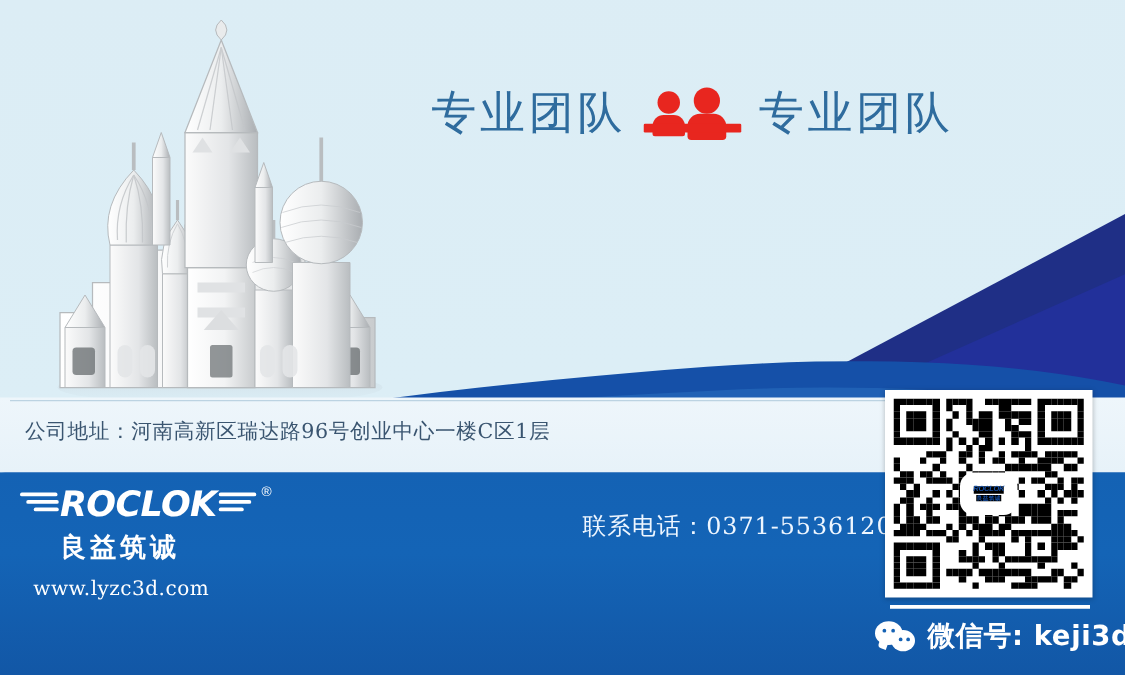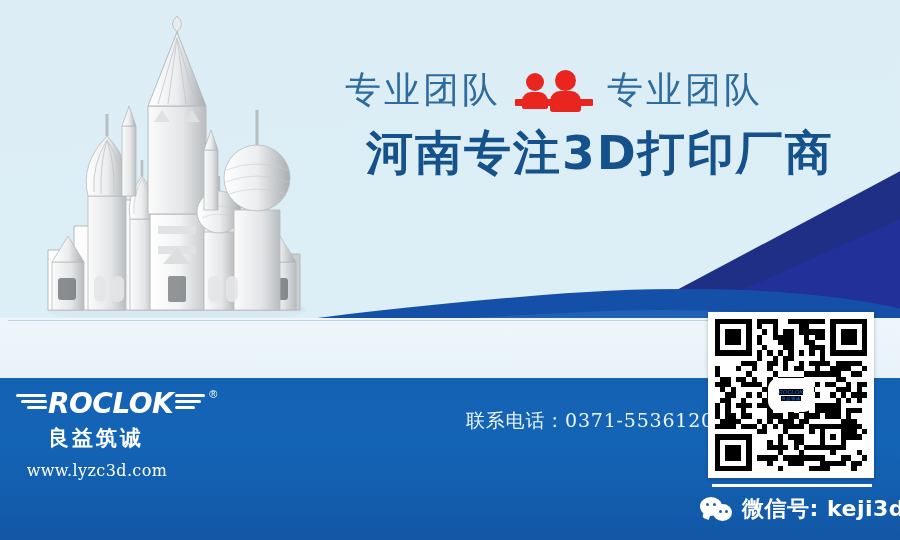--- a/index.html
+++ b/index.html
@@ -512,26 +512,26 @@
     <span class="people-icon">
       <span class="head p1-head"></span>
       <span class="body p1-body"></span>
       <span class="head p2-head"></span>
       <span class="body p2-body"></span>
       <span class="bar"></span>
     </span>
     <span class="seg">专业团队</span>
   </div>
 
-  <div class="head-row2">河南专注3D打印厂商</div>
 
   <div class="blue-swoosh"></div>
   <div class="blue-swoosh2"></div>
   <div class="address-strip"></div>
   <div class="address-rule"></div>
+  <div class="address-text">公司地址：河南高新区瑞达路96号创业中心一楼C区1层</div>
 
   <div class="bottom-bar"></div>
 
   <div class="logo-wrap">
     <div class="logo-mark">
       <span class="wing">
           <i></i>
           <i></i>
           <i></i>
         </span>

